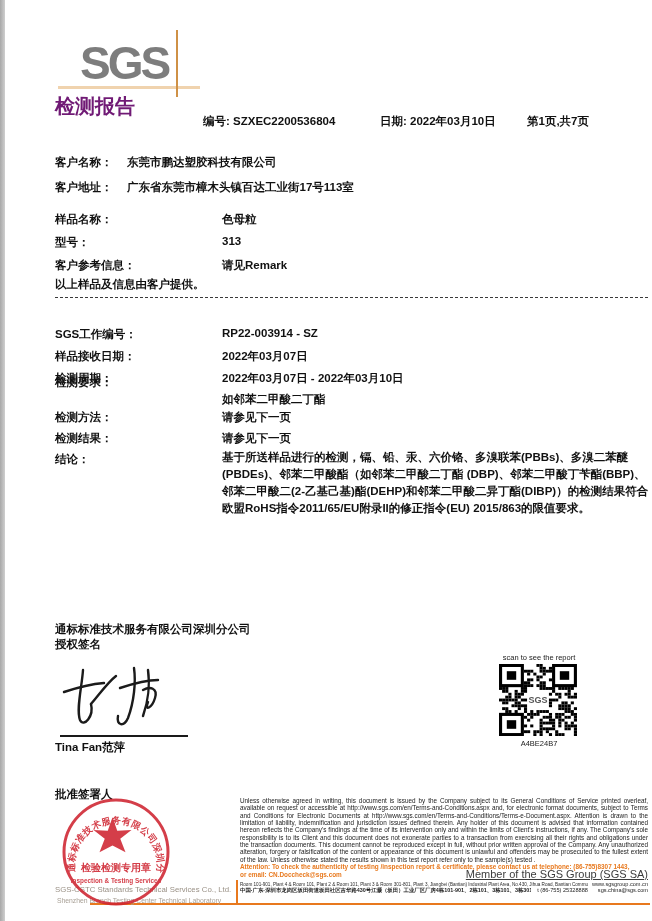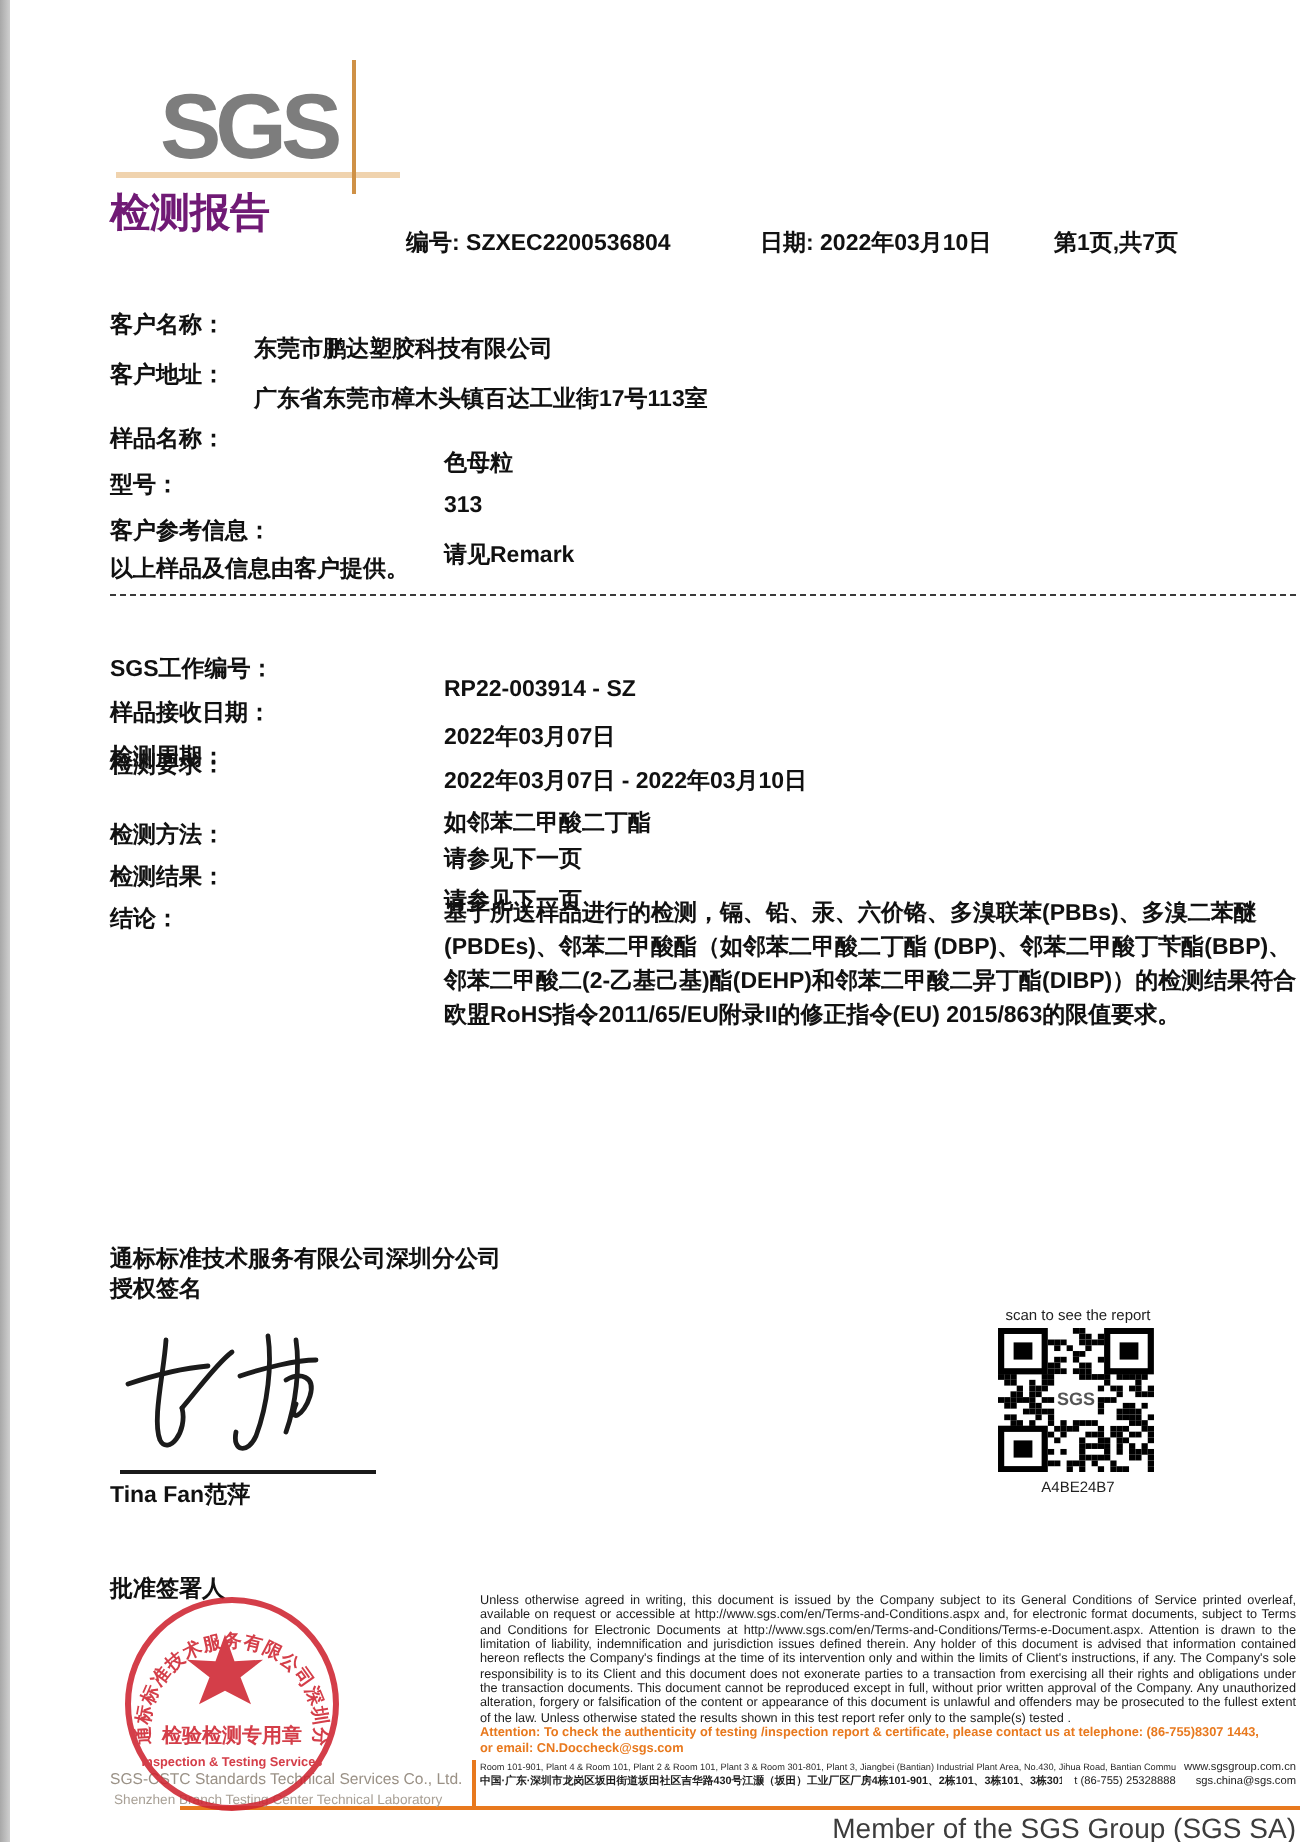--- a/index.html
+++ b/index.html
@@ -17,21 +17,21 @@
   #logo-vline { left:176px; top:30px; width:2px; height:67px; background:#cf9146; }
 
   
   .doc-title { left:55px; top:93px; font-size:20px; font-weight:bold; color:#701a75; }
   .hdr { font-size:11.5px; font-weight:600; color:#111; top:114px; white-space:nowrap; }
   #hdr-number { left:203px; }
   #hdr-date { left:380px; }
   #hdr-pages { left:527px; }
 
   .lbl { left:55px; font-size:11.5px; font-weight:600; color:#111; white-space:nowrap; }
-  .val { font-size:11.5px; font-weight:600; color:#111; white-space:nowrap;margin-top:12px; }
+  .val { font-size:11.5px; font-weight:600; color:#111; white-space:nowrap; }
   .v1 { left:127px; }
   .v2 { left:222px; }
 
   #dash-sep { left:55px; top:297px; width:593px; border-top:1.5px dashed #3a3a3a; }
 
   #conclusion-text { left:222px; top:449px; width:430px; font-size:11.5px; font-weight:600; color:#111; line-height:17px; }
 
   
   #sig-company { left:55px; top:622px; font-size:11.5px; font-weight:600; color:#111; }
   #sig-auth { left:55px; top:637px; font-size:11.5px; font-weight:600; color:#111; }
@@ -51,21 +51,21 @@
   .attn { font-size:6.4px; line-height:7.4px; color:#e8791e; font-weight:bold; }
   #addr-block { margin-top:3px; }
   .addr-row { display:flex; align-items:baseline; }
   #addr-en { flex:1; font-size:4.6px; color:#2a2a2a; white-space:nowrap; overflow:hidden; }
   #website { font-size:5.6px; color:#2a2a2a; margin-left:4px; }
   #addr-cn { flex:1; font-size:5.4px; font-weight:600; color:#1c1c1c; white-space:nowrap; overflow:hidden; }
   #phone { font-size:5.6px; color:#1c1c1c; margin:0 10px 0 6px; }
   #email { font-size:5.6px; color:#1c1c1c; }
   #addr-vbar { left:236px; top:880px; width:2px; height:23px; background:#e8791e; }
   #footer-orange-line { left:90px; top:903px; width:560px; height:2px; background:#e8791e; }
-  #member-line { right:4px; top:906px; font-size:14px; color:#3c3c3c; }
+  #member-line { right:4px; top:868px; font-size:11px; color:#3c3c3c;text-decoration:underline; }
 
   
   #co-en-1 { left:55px; top:885px; font-size:7.8px; color:#9a9186; white-space:nowrap; }
   #co-en-2 { left:57px; top:897px; font-size:6.8px; color:#a8a096; white-space:nowrap; }
   #stamp-svg { left:60px; top:797px; }
 </style>
 </head>
 <body>
 
 <div id="page">

